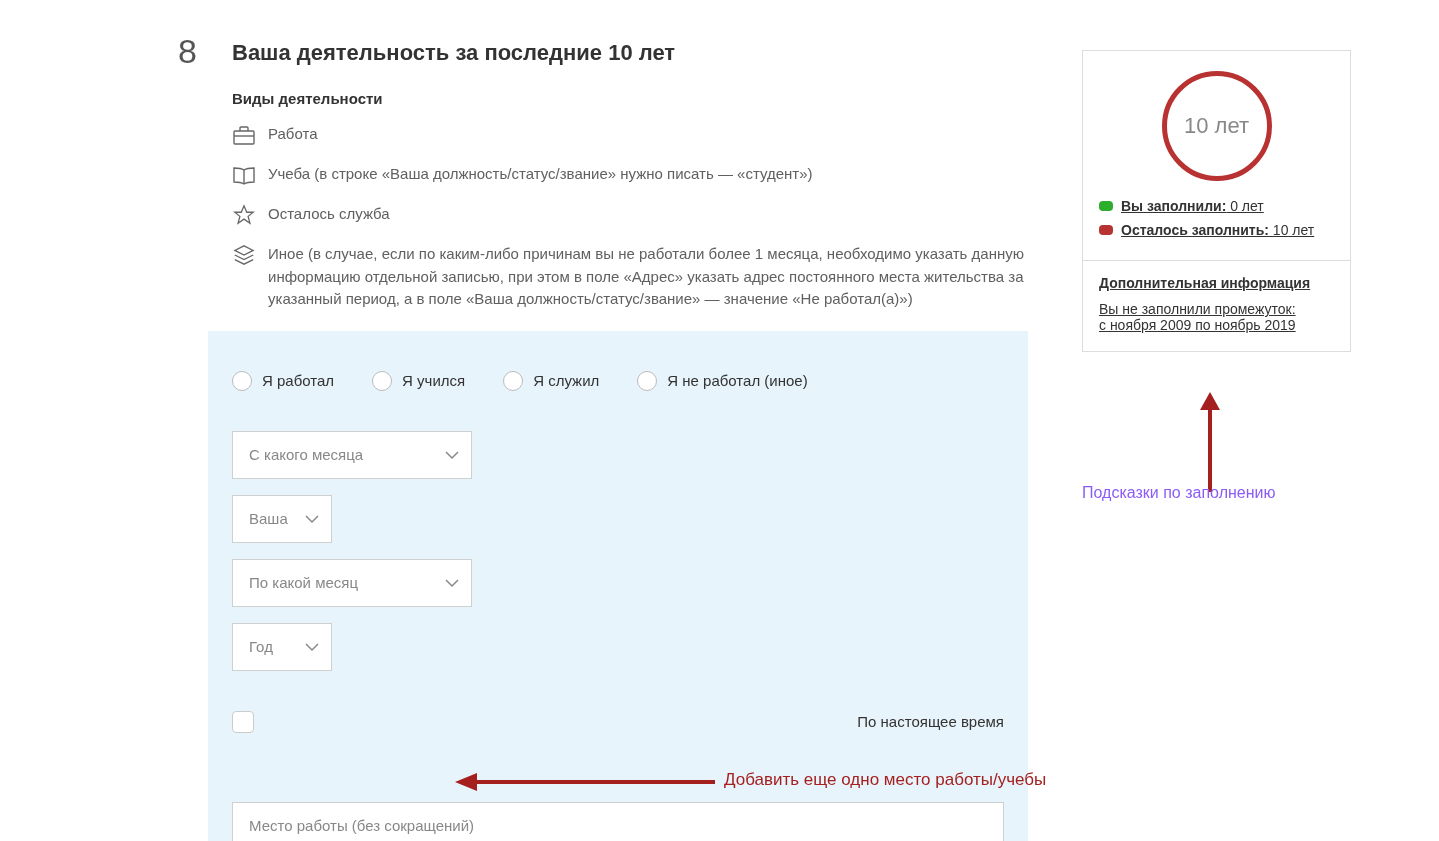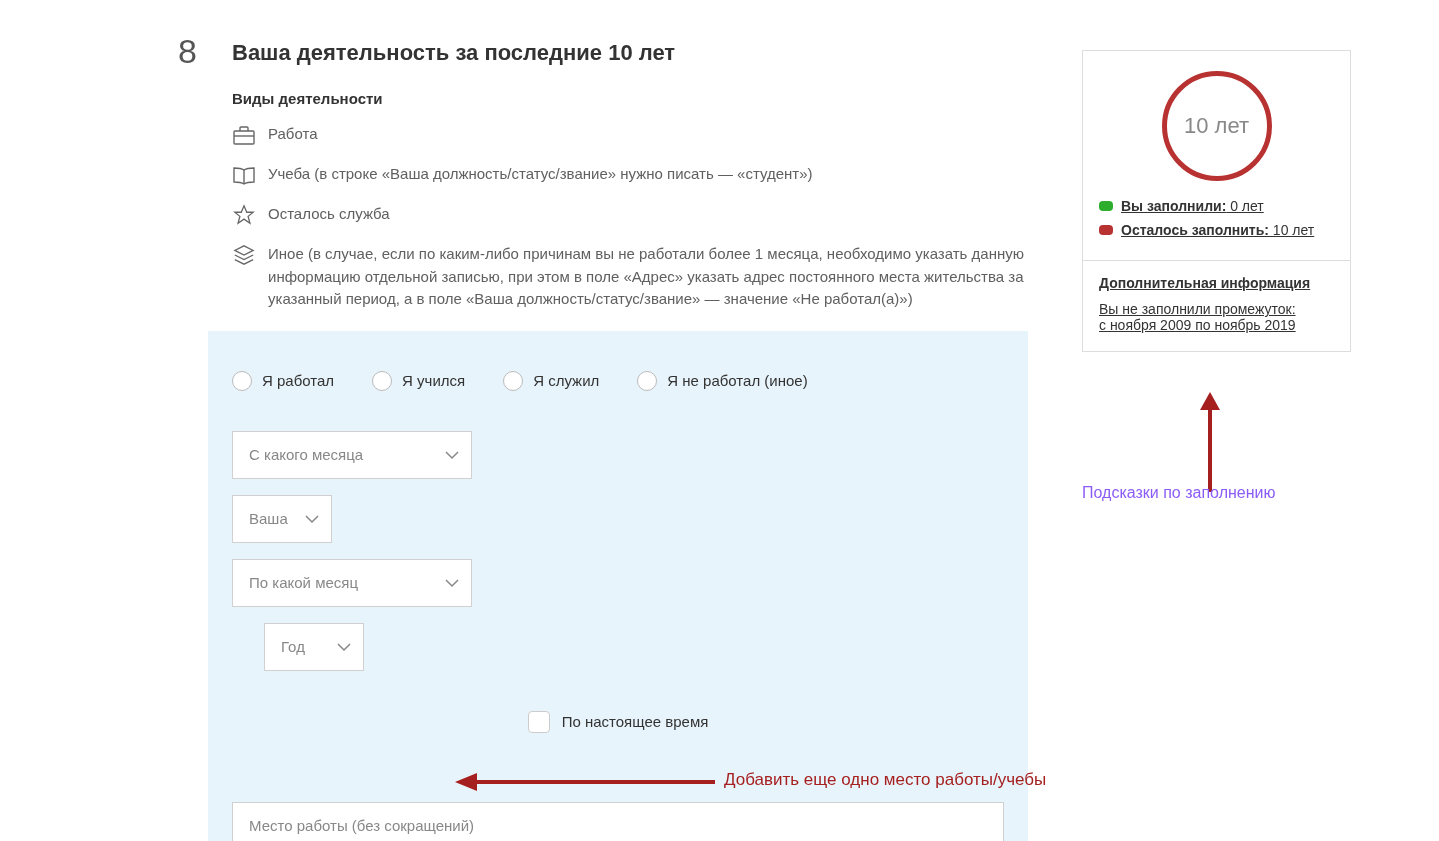--- a/index.html
+++ b/index.html
@@ -22,24 +22,24 @@
   .radio-row { display: flex; gap: 38px; margin-bottom: 40px; }
   .radio-item { display: flex; align-items: center; gap: 10px; cursor: pointer; }
   .radio-circle { width: 20px; height: 20px; border: 1px solid #bbb; border-radius: 50%; background: #fff; }
   .radio-label { color: #333; font-size: 15px; }
 
   .date-row { display: flex; gap: 16px; margin-bottom: 40px; flex-direction: column; }
   .select-box { background: #fff; border: 1px solid #d0d0d0; height: 48px; display: flex; align-items: center; justify-content: space-between; padding: 0 12px 0 16px; color: #888; font-size: 15px; cursor: pointer; }
   .sel-month { width: 240px; }
   .sel-year  { width: 100px; }
   .sel-month2{ width: 240px; }
-  .sel-year2 { width: 100px; margin-left: 32px; }
+  .sel-year2 { width: 100px; }
   .chev { color: #888; }
 
-  .check-row { display: flex; align-items: center; justify-content: center; gap: 12px; margin-bottom: 69px; }
+  .check-row { display: flex; align-items: center; justify-content: space-between; gap: 12px; margin-bottom: 69px; }
   .check-box-square { width: 22px; height: 22px; border: 1px solid #ccc; border-radius: 4px; background: #fff; }
   .check-label { color: #333; font-size: 15px; }
 
   .two-inputs { display: flex; gap: 16px; margin-bottom: 50px; }
   .text-input { background: #fff; border: 1px solid #d0d0d0; height: 48px; padding: 0 16px; color: #888; font-size: 15px; display: flex; align-items: center; flex: 1; }
 
   .addr-row { position: relative; margin-bottom: 50px; }
   .addr-input { background: #fff; border: 1px solid #d0d0d0; height: 48px; width: 100%; padding: 0 40px 0 16px; color: #888; font-size: 15px; display: flex; align-items: center; }
   .addr-help { position: absolute; right: 10px; top: 13px; width: 22px; height: 22px; border: 1px solid #ccc; border-radius: 50%; display: flex; align-items: center; justify-content: center; color: #888; font-size: 12px; background: #fff; cursor: pointer; }
 

